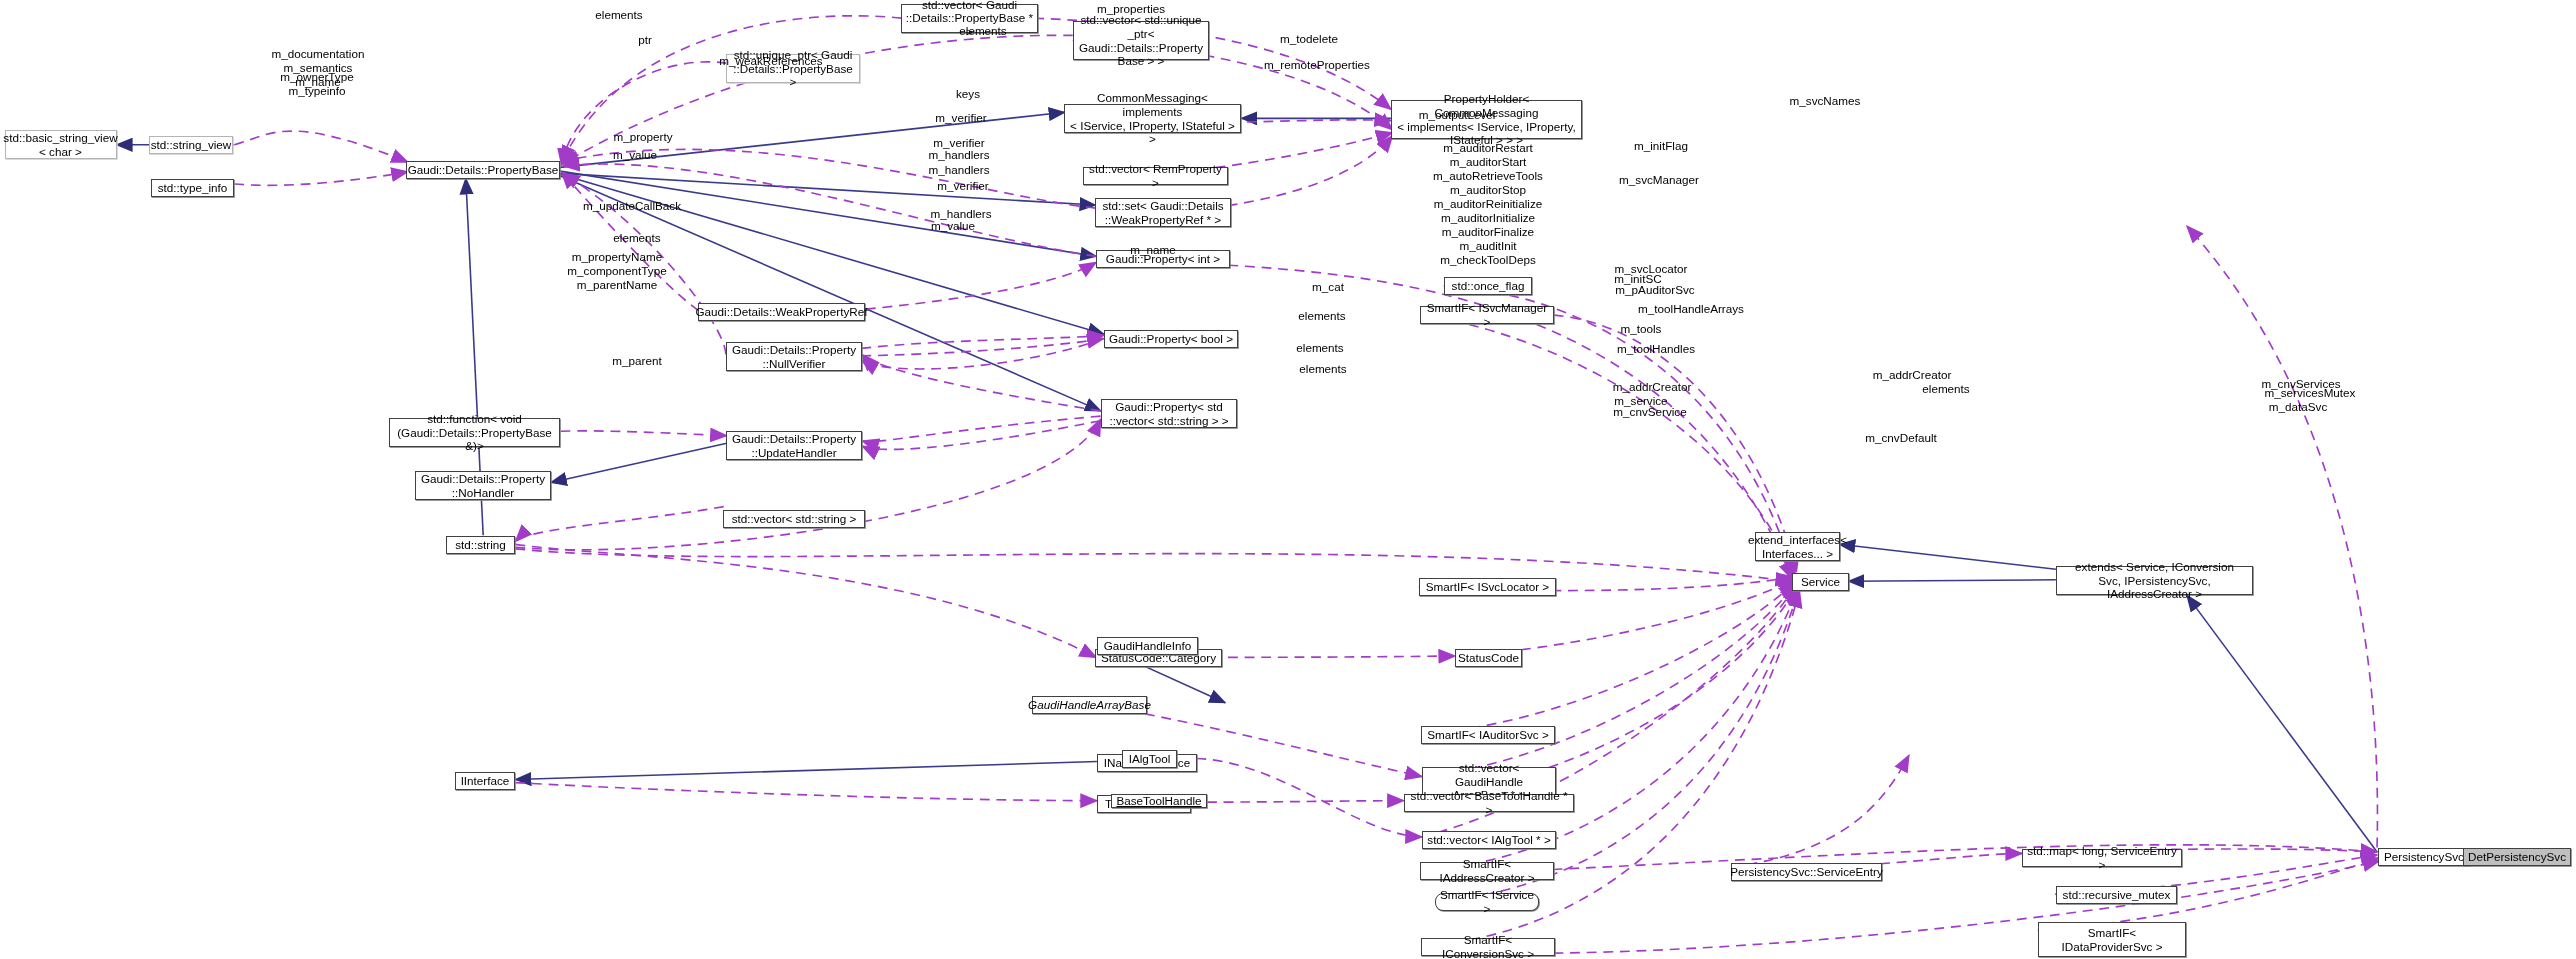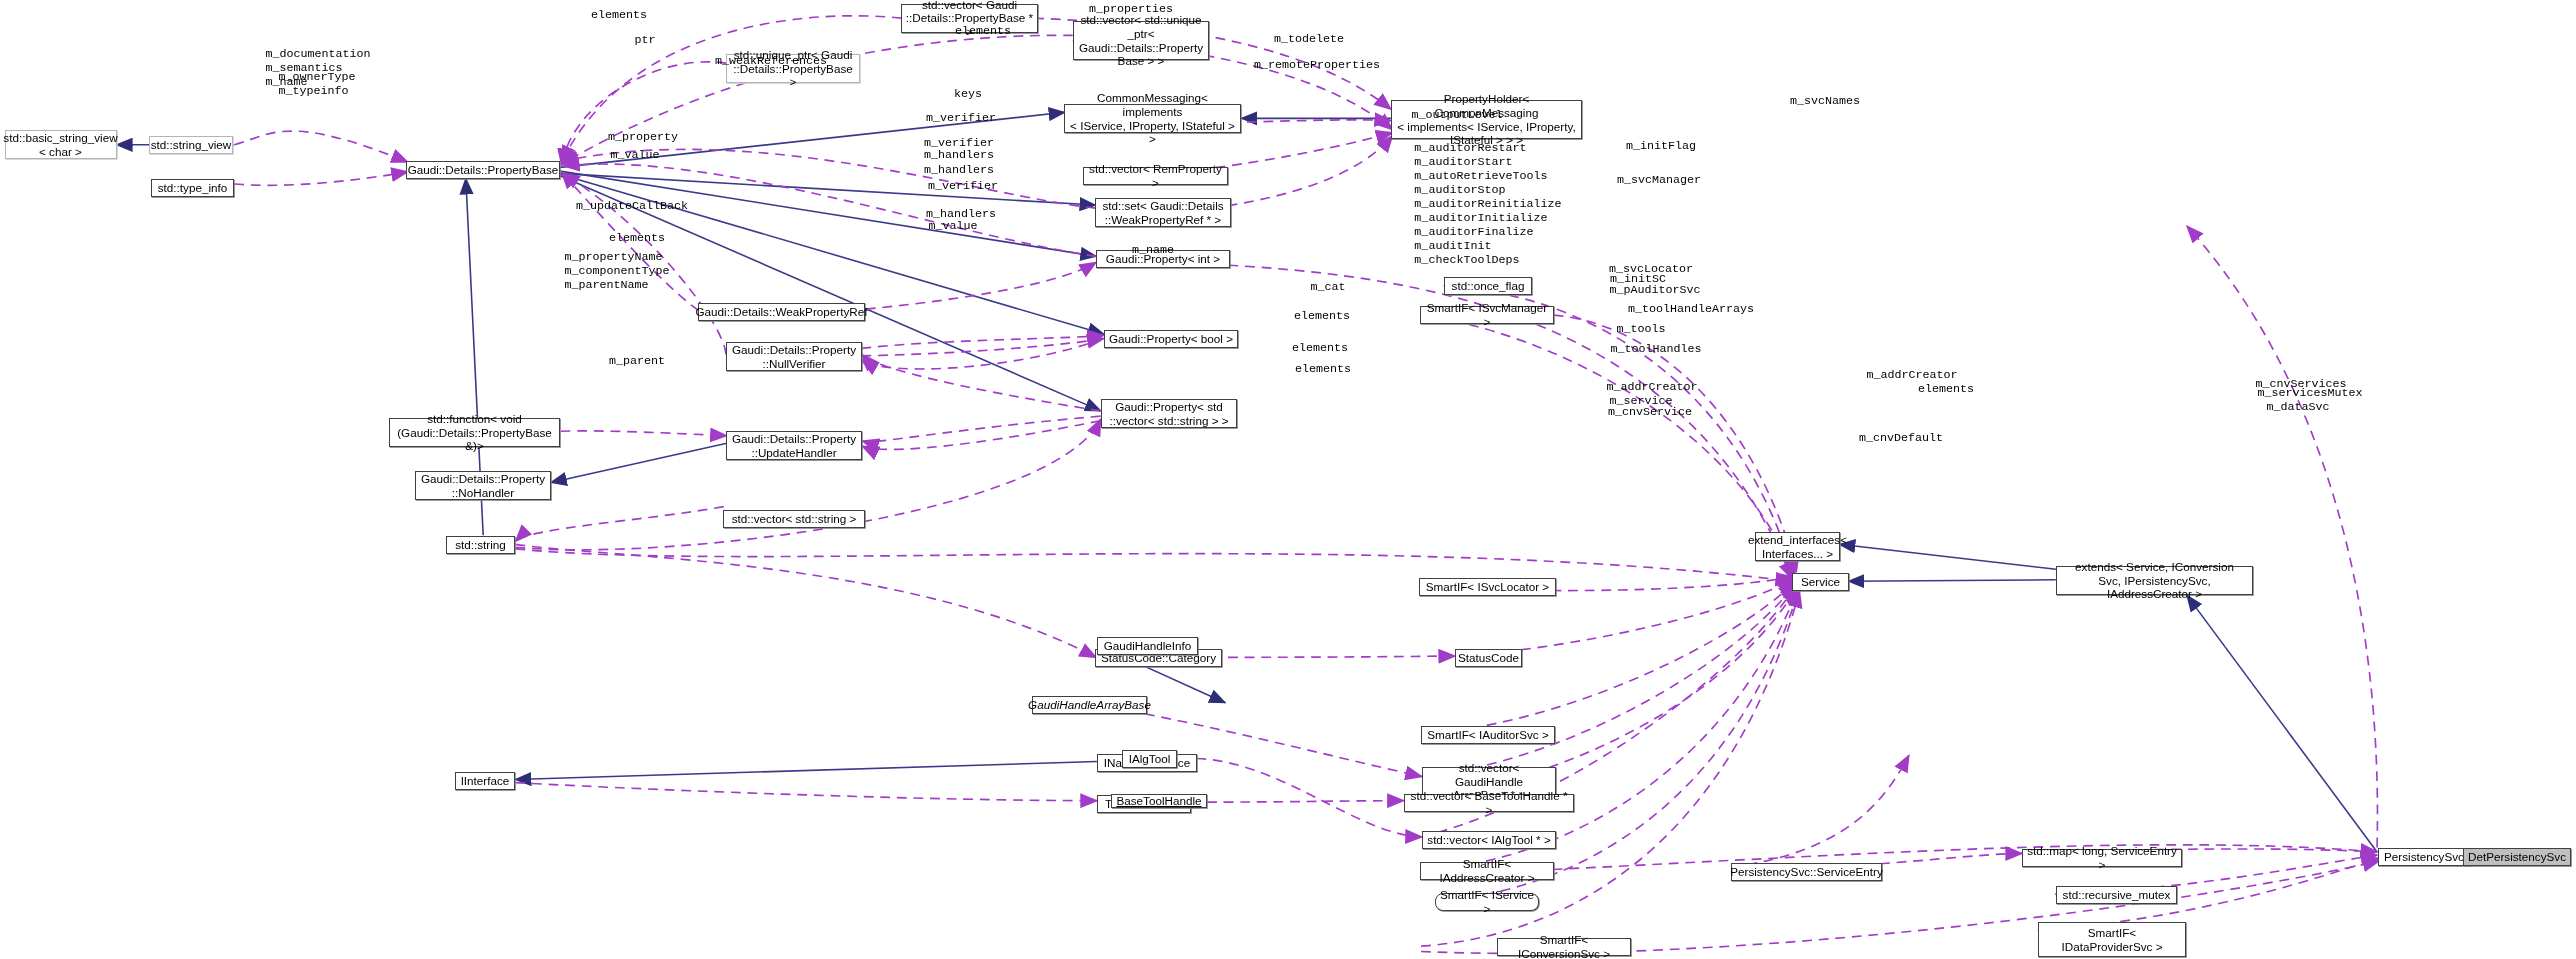--- a/index.html
+++ b/index.html
@@ -37,24 +37,23 @@
   }
   .node.current{
     background:#bfbfbf;
     border:0.8px solid #404040;
   }
   .edge-label{
     position:absolute;
     font-size:11.7px;
     color:#000000;
     white-space:pre-line;
-    text-align:left;
+    text-align:center;
     line-height:1.2;
     transform:translate(-50%,-50%);
-    font-family:Liberation Mono, monospace;
   }
 </style>
 </head>
 <body>
 
 <div id="canvas">
 
   <svg class="edges" viewBox="0 0 3415 1272">
     <defs>
       <marker id="arrInherit" markerWidth="11" markerHeight="9" refX="10" refY="4.5" orient="auto">
@@ -198,21 +197,21 @@
       <div class="node" style="left: 455px; top: 772px; width: 60px; height: 18px;">IInterface</div>
       <div class="node" style="left: 1097px; top: 795px; width: 94px; height: 18px;">ToolHandleInfo</div>
       <div class="node" style="left: 1111px; top: 794px; width: 96px; height: 14px; text-decoration: underline;">BaseToolHandle</div>
       <div class="node" style="left: 1404px; top: 794px; width: 170px; height: 18px;">std::vector&lt; BaseToolHandle * &gt;</div>
       <div class="node" style="left: 1420px; top: 862px; width: 134px; height: 18px;">SmartIF&lt; IAddressCreator &gt;</div>
       <div class="node" style="left: 1731px; top: 863px; width: 151px; height: 18px;">PersistencySvc::ServiceEntry</div>
       <div class="node" style="left: 2022px; top: 849px; width: 160px; height: 18px;">std::map&lt; long, ServiceEntry &gt;</div>
       <div class="node" style="left: 1435px; top: 893px; width: 104px; height: 18px; border-radius: 8px;">SmartIF&lt; IService &gt;</div>
       <div class="node" style="left: 2056px; top: 886px; width: 121px; height: 18px;">std::recursive_mutex</div>
       <div class="node" style="left: 2038px; top: 922px; width: 148px; height: 35px;">SmartIF&lt; IDataProviderSvc &gt;</div>
-      <div class="node" style="left: 1497px; top: 938px; width: 134px; height: 18px;">SmartIF&lt; IConversionSvc &gt;</div>
+      <div class="node" style="left: 1421px; top: 938px; width: 134px; height: 18px;">SmartIF&lt; IConversionSvc &gt;</div>
       <div class="node" style="left: 2378px; top: 848px; width: 92px; height: 18px;">PersistencySvc</div>
       <div class="node current" style="left: 2463px; top: 848px; width: 108px; height: 18px;">DetPersistencySvc</div>
     </div>
   <div id="labels">
       <div class="edge-label" style="left: 619px; top: 15px;">elements</div>
       <div class="edge-label" style="left: 1131px; top: 9px;">m_properties</div>
       <div class="edge-label" style="left: 645px; top: 40px;">ptr</div>
       <div class="edge-label" style="left: 983px; top: 31px;">elements</div>
       <div class="edge-label" style="left: 1309px; top: 39px;">m_todelete</div>
       <div class="edge-label" style="left: 318px; top: 68px;">m_documentation

